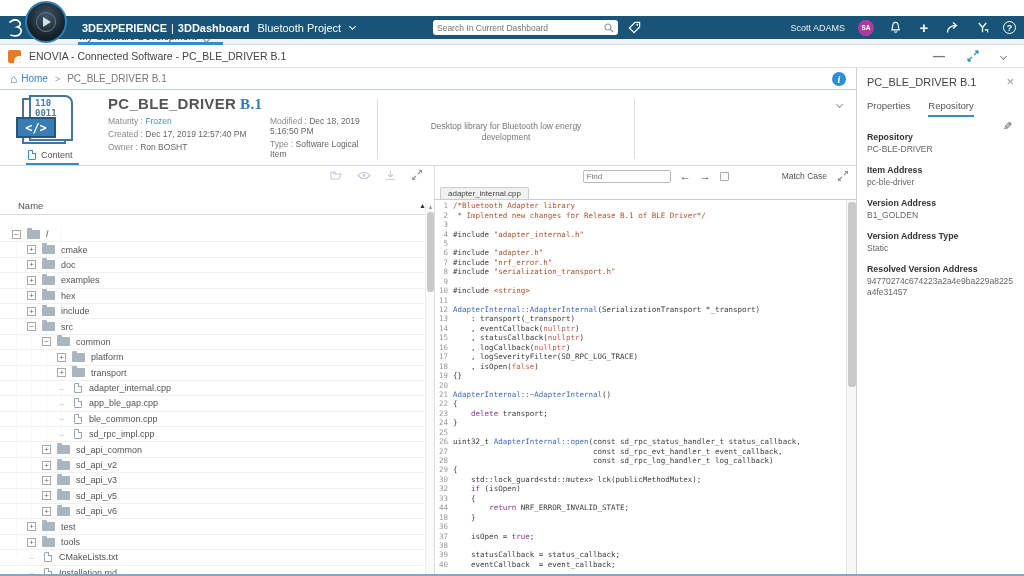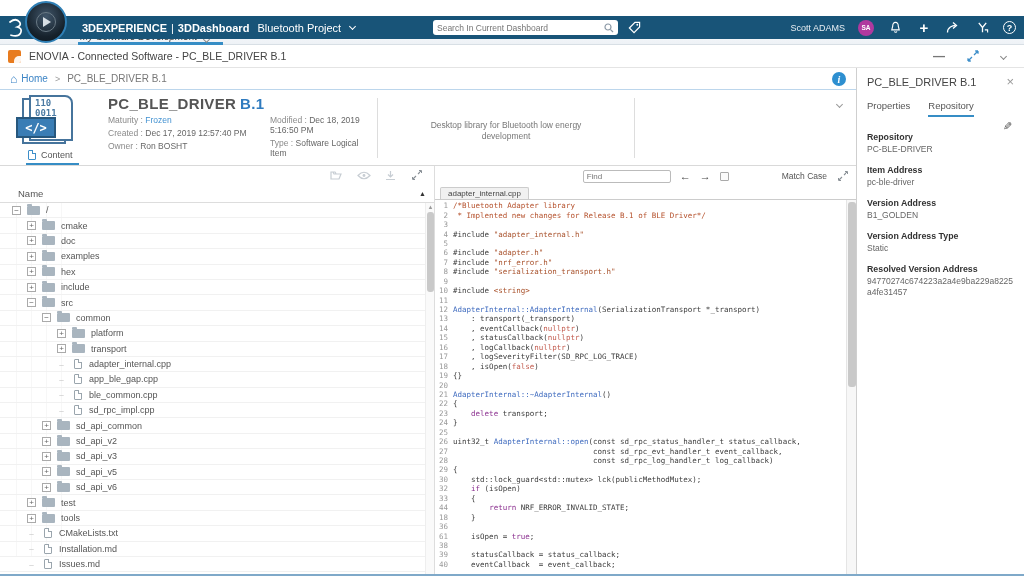--- a/index.html
+++ b/index.html
@@ -57,42 +57,42 @@
   .info-ic { position:absolute; right:10px; top:4px; width:14px; height:14px; border-radius:50%; background:#2d8fd0; color:#fff; font-size:10px; font-weight:bold; font-family:"Liberation Serif",serif; font-style:italic; display:flex; align-items:center; justify-content:center; }
 
   .item-header { height:60px; display:flex; align-items:flex-start; position:relative; }
   .item-icon { position:relative; width:78px; height:52px; margin:5px 0 0 16px; flex:none; }
   .pg { position:absolute; background:#fff; border:2px solid #46749c; width:44px; height:46px; }
   .pg1 { left:6px; top:3px; }
   .pg2 { left:13px; top:0; border-radius:0 8px 0 0; padding:1px 0 0 4px; font-family:"DejaVu Sans Mono",monospace; font-size:9px; font-weight:bold; color:#4a7aa3; line-height:10px; }
   .code-badge { position:absolute; left:0px; top:22px; width:40px; height:21px; background:#3a7db5; border:2px solid #27577d; color:#fff; font-size:12px; font-weight:bold; display:flex; align-items:center; justify-content:center; font-family:"DejaVu Sans Mono",monospace; }
   .item-info { margin-left:14px; padding-top:5px; flex:1; }
   .item-title { font-size:15px; font-weight:bold; color:#555; letter-spacing:.3px; }
-  .item-title .rev { color:#2f7bbf; margin-left:4px; }
+  .item-title .rev { color:#2f7bbf; margin-left:4px;font-family:Liberation Serif, serif; }
   .meta-grid { display:flex; margin-top:3px; font-size:8.5px; color:#888; }
   .meta-col { display:flex; flex-direction:column; gap:3px; }
   .meta-col-a { width:162px; }
   .meta-col-b { width:107px; }
   .meta-lbl { color:#8a8a8a; }
   .meta-val { color:#666; }
   .link-blue { color:#4191d1; }
   .desc-box { border-left:1px solid #ddd; border-right:1px solid #ddd; align-self:stretch; width:258px; margin-top:-17px; padding-top:22px; display:flex; justify-content:center; height:60px; }
   .desc-text { width:160px; text-align:center; font-size:8.5px; color:#777; line-height:11px; }
   .hdr-chev { position:absolute; right:14px; top:12px; color:#999; }
 
   .content-tab-row { height:16px; border-bottom:1px solid #d9d9d9; display:flex; align-items:flex-end; }
   .content-tab { margin-left:26px; display:flex; align-items:center; gap:5px; padding:0 6px 3px 2px; border-bottom:2px solid #368dc5; font-size:9px; color:#555; }
   .doc-ic { width:8px; height:10px; border:1.2px solid #3d8ec9; border-radius:1px; position:relative; background:#fff; }
   .doc-ic::after { content:""; position:absolute; right:-1px; top:-1px; width:3px; height:3px; background:#fff; border-left:1.2px solid #3d8ec9; border-bottom:1.2px solid #3d8ec9; }
 
   .workspace { position:absolute; left:0; top:98px; right:0; bottom:0; display:flex; }
   
 
   
-  .tree-panel { width:435px; flex:none; border-right:1px solid #ddd; display:flex; flex-direction:column; position:relative; }
+  .tree-panel { width:435px; flex:none; border-right:1px solid #ddd; display:flex; flex-direction:column; position:relative;gap:12px; }
   .tree-toolbar { height:18px; display:flex; align-items:center; justify-content:flex-end; gap:14px; padding-right:12px; }
   .tt-ic { color:#c7cdd3; font-size:11px; display:flex; align-items:center; }
   .tt-expand { color:#8a9197; font-size:10px; margin-left:2px; }
   .tree-header { height:19px; border-bottom:1px solid #ddd; display:flex; align-items:center; padding:0 8px 0 18px; font-size:9.5px; color:#555; }
   .sort-asc { margin-left:auto; font-size:7px; color:#333; }
   .tree-rows { position:relative; flex:1; overflow:hidden;
     background-image:linear-gradient(#ececec,#ececec),linear-gradient(#ececec,#ececec),linear-gradient(#ececec,#ececec),linear-gradient(#ececec,#ececec);
     background-size:1px calc(100% - 18px); background-position:16px 0,31px 0,46px 0,61px 0; background-repeat:no-repeat; }
   .tree-row { height:15.4px; display:flex; align-items:center; border-bottom:1px solid #f1f1f1; font-size:9px; color:#555; background:#fff9; }
   .expander { width:9px; height:9px; flex:none; border:1px solid #aaa; background:#fff; color:#666; font-size:8px; line-height:7px; text-align:center; margin-right:6px; }
@@ -486,21 +486,21 @@
                 <div class="code-line"><span class="ln">26</span><span class="lc">uint32_t <span class="tok-b">AdapterInternal::open</span>(const sd_rpc_status_handler_t status_callback,</span></div>
                 <div class="code-line"><span class="ln">27</span><span class="lc">                               const sd_rpc_evt_handler_t event_callback,</span></div>
                 <div class="code-line"><span class="ln">28</span><span class="lc">                               const sd_rpc_log_handler_t log_callback)</span></div>
                 <div class="code-line"><span class="ln">29</span><span class="lc">{</span></div>
                 <div class="code-line"><span class="ln">30</span><span class="lc">    std::lock_guard&lt;std::mutex&gt; lck(publicMethodMutex);</span></div>
                 <div class="code-line"><span class="ln">32</span><span class="lc">    <span class="tok-k">if</span> (isOpen)</span></div>
                 <div class="code-line"><span class="ln">33</span><span class="lc">    {</span></div>
                 <div class="code-line"><span class="ln">44</span><span class="lc">        <span class="tok-k">return</span> NRF_ERROR_INVALID_STATE;</span></div>
                 <div class="code-line"><span class="ln">18</span><span class="lc">    }</span></div>
                 <div class="code-line"><span class="ln">36</span><span class="lc"></span></div>
-                <div class="code-line"><span class="ln">61</span><span class="lc">    isOpen = <span class="tok-k">true</span>;</span></div>
+                <div class="code-line"><span class="ln">37</span><span class="lc">    isOpen = <span class="tok-k">true</span>;</span></div>
                 <div class="code-line"><span class="ln">38</span><span class="lc"></span></div>
                 <div class="code-line"><span class="ln">39</span><span class="lc">    statusCallback = status_callback;</span></div>
                 <div class="code-line"><span class="ln">40</span><span class="lc">    eventCallback  = event_callback;</span></div>
               </div>
             <div class="code-scroll">
               <span class="code-thumb"></span>
             </div>
           </div>
         </div>
       </div>

